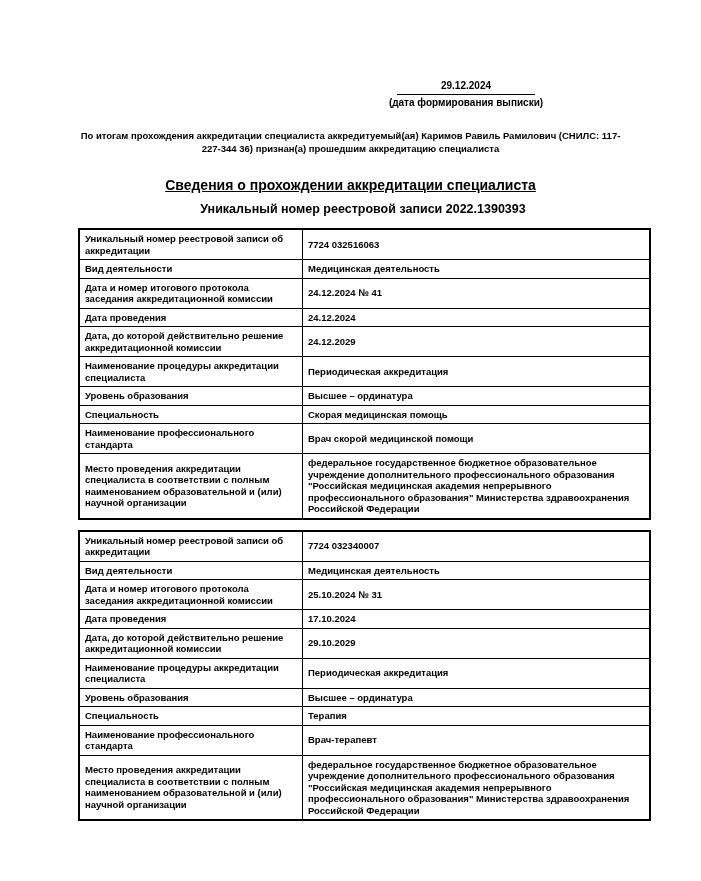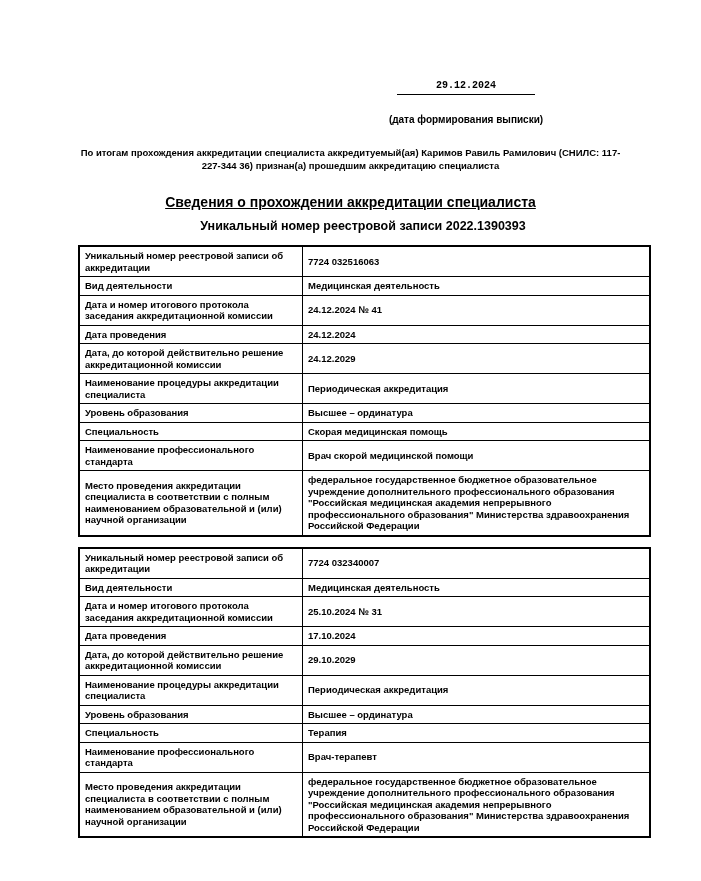--- a/index.html
+++ b/index.html
@@ -28,25 +28,24 @@
     margin: 16px 156px 0 auto;
     text-align: center;
     font-size: 10px;
     line-height: 12px;
   }
   .date-value {
     display: block;
     margin: 0 10px;
     padding-bottom: 2px;
     border-bottom: 1.5px solid #000;
-    font-family: Liberation Mono, monospace;
   }
   .date-caption {
     display: block;
-    margin-top: 19px;
+    margin-top: 2px;
     white-space: nowrap;
   }
   .intro {
     width: 556px;
     margin: 20px auto 16px;
     text-align: center;
     font-size: 9.5px;
     line-height: 13px;
   }
   .section-heading {

